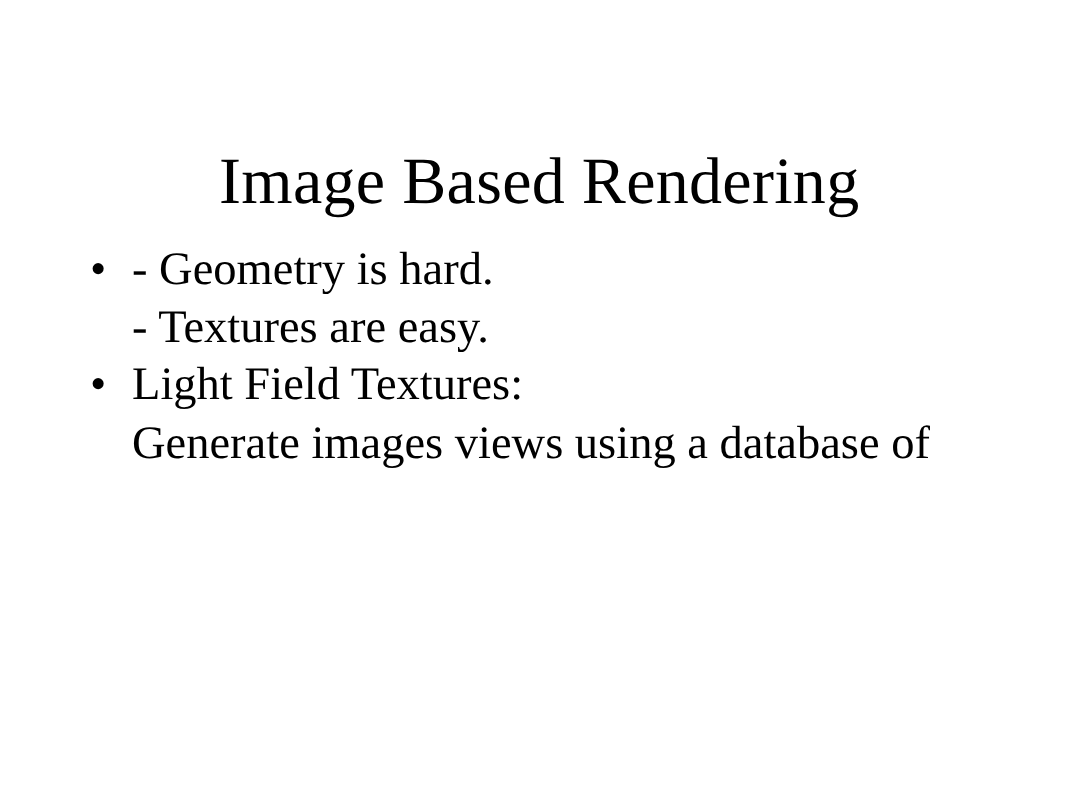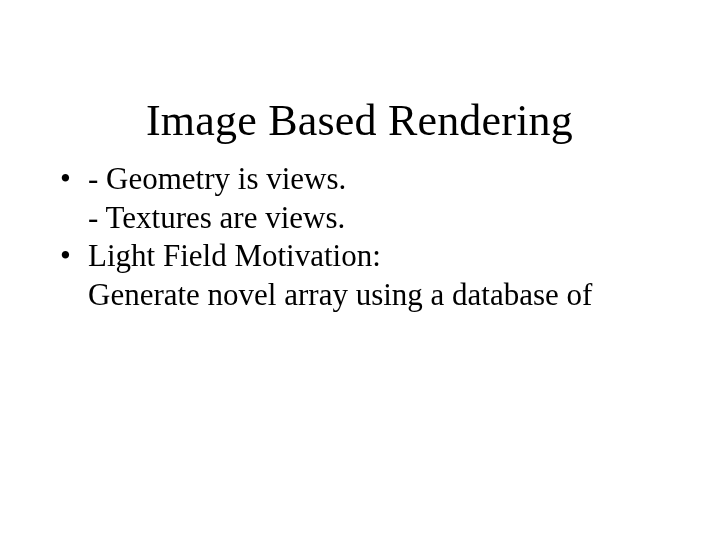--- a/index.html
+++ b/index.html
@@ -90,26 +90,26 @@
 <div id="slide">
 
   <h1 class="slide-title">Image Based Rendering</h1>
 
   <div class="body-block">
 
     <div class="bullet-group">
       <div class="bullet-line">
         <span class="bullet-marker">•</span>
       </div>
-      <div class="sub-line">- Geometry is views.</div>
-      <div class="sub-line">- Textures are views.</div>
+      <div class="sub-line">- Geometry is hard.</div>
+      <div class="sub-line">- Textures are easy.</div>
     </div>
 
     <div class="bullet-group">
       <div class="bullet-line">
         <span class="bullet-marker">•</span>
-        <span>Light Field Motivation:</span>
+        <span>Light Field Textures:</span>
       </div>
-      <div class="sub-line">Generate novel array using a database of</div>
+      <div class="sub-line">Generate images views using a database of</div>
     </div>
 
   </div>
 </div>
 
 </body></html>

